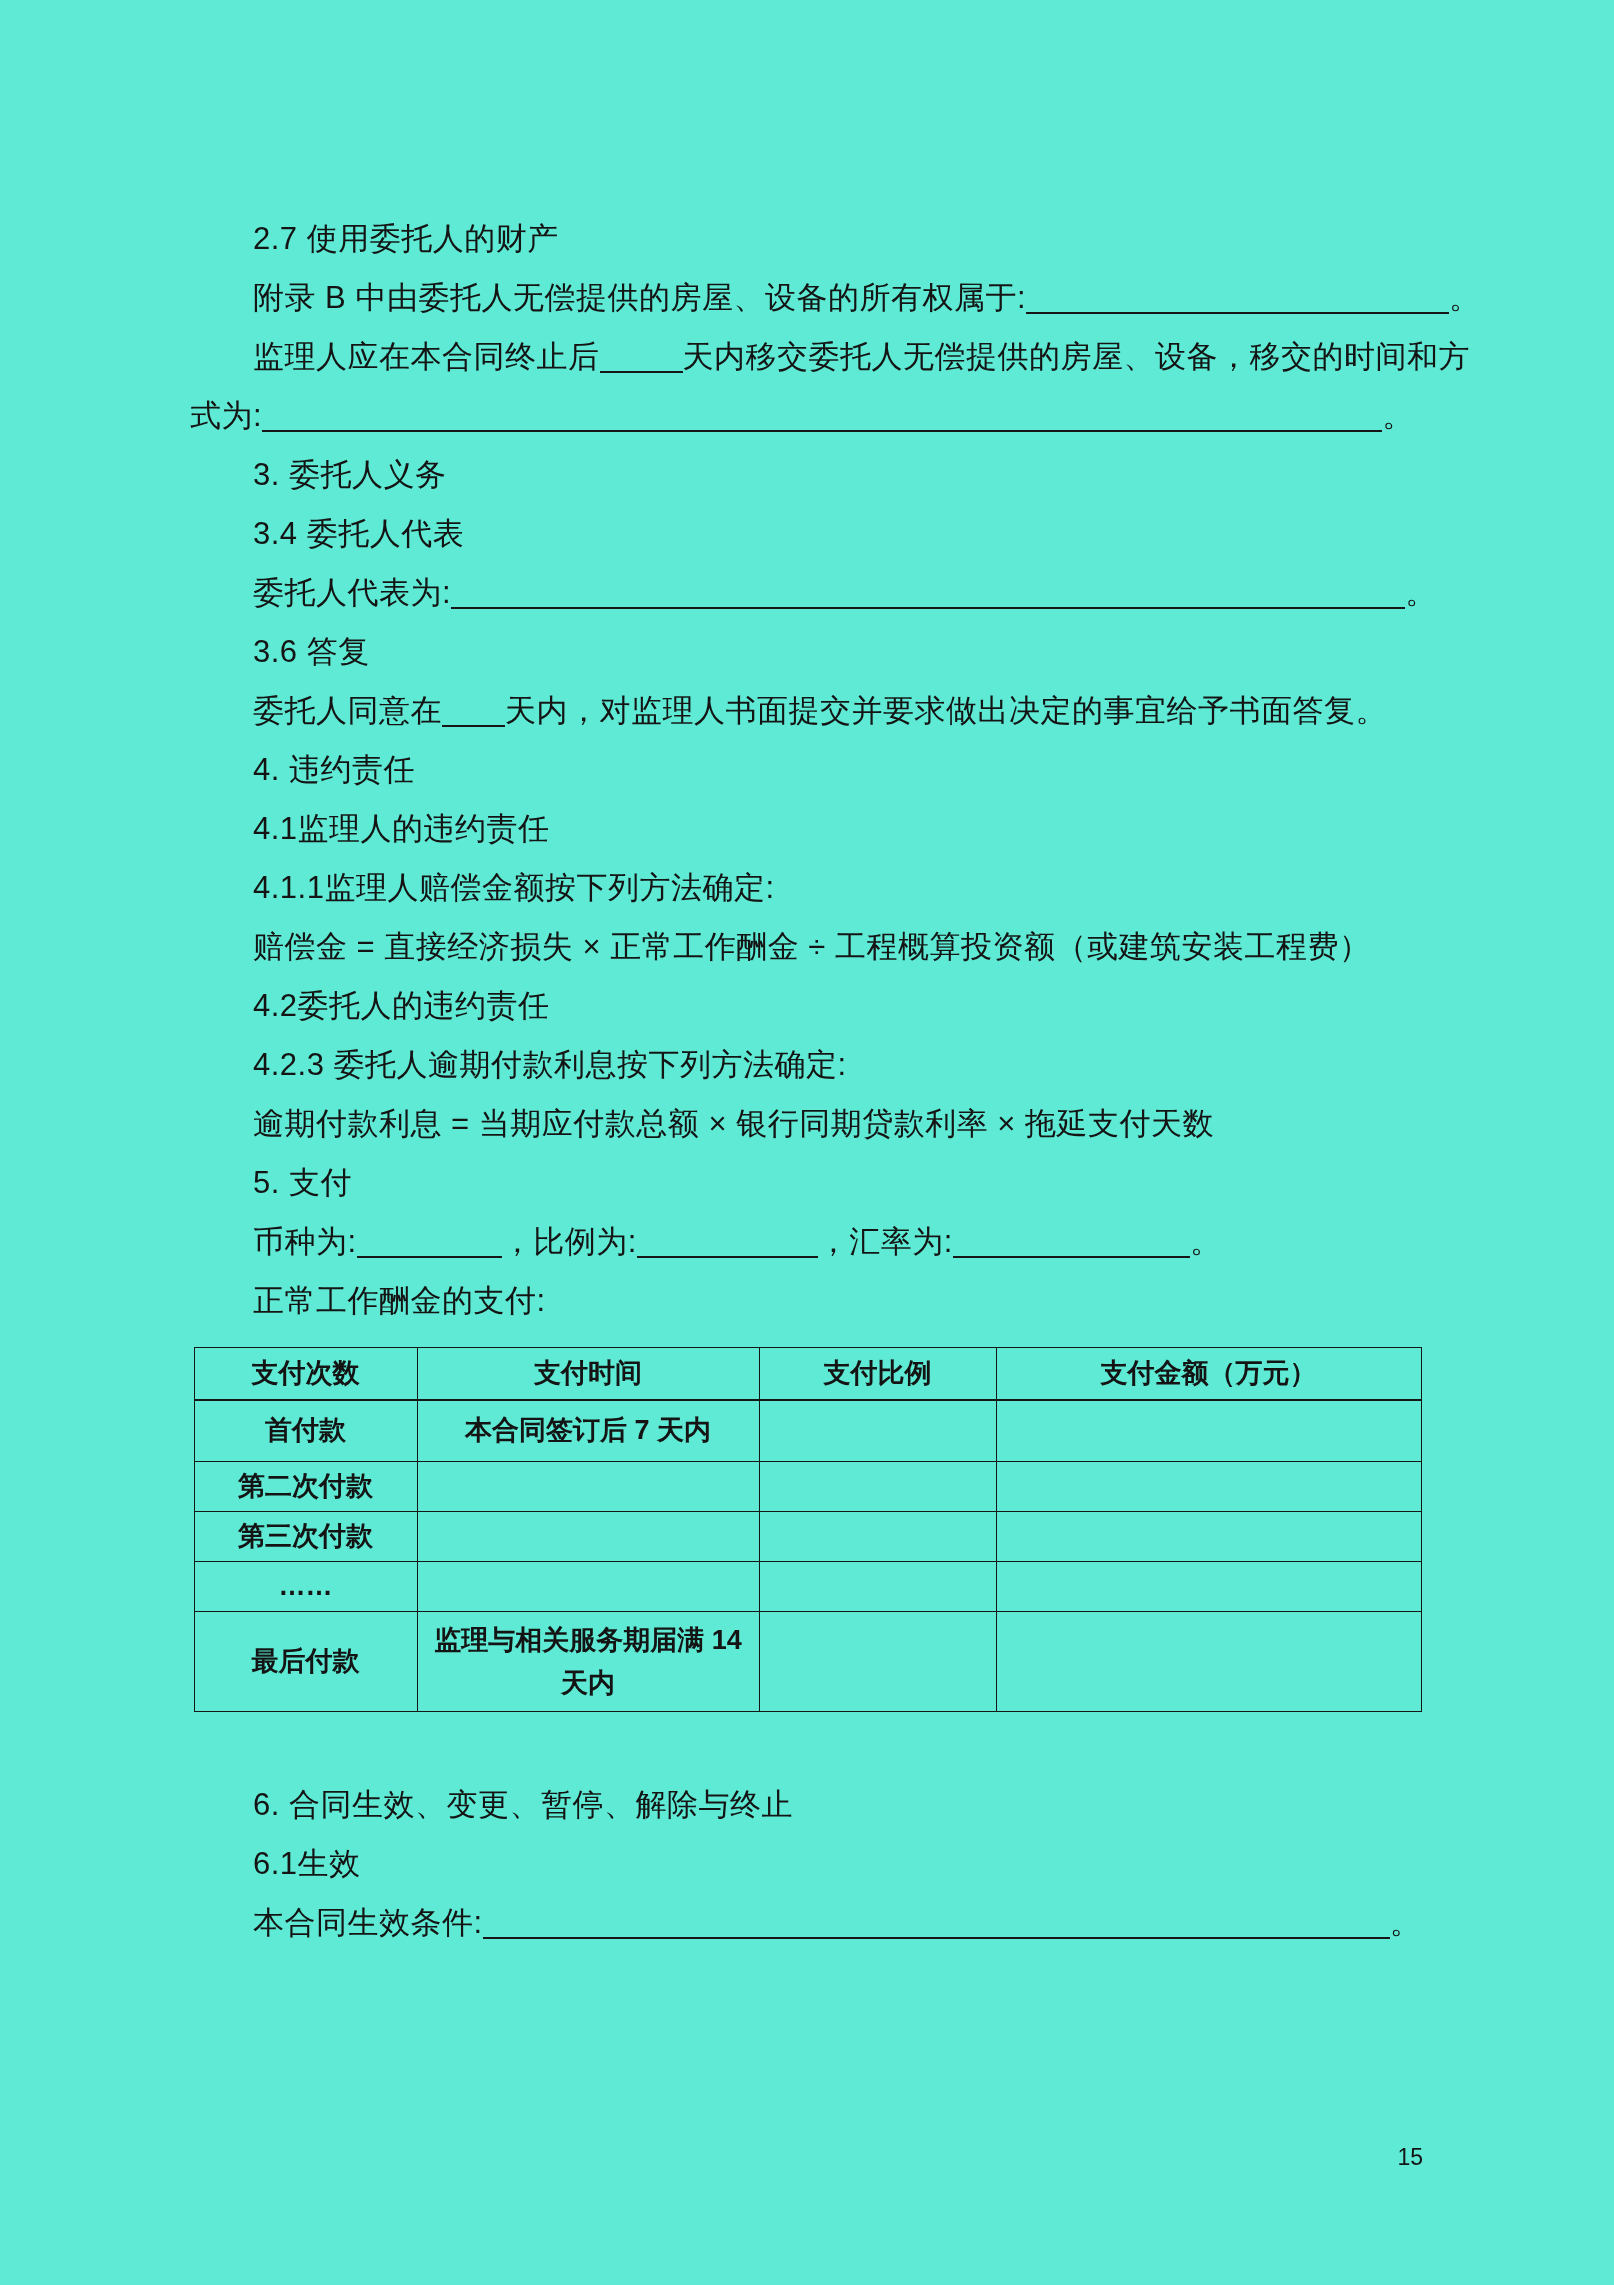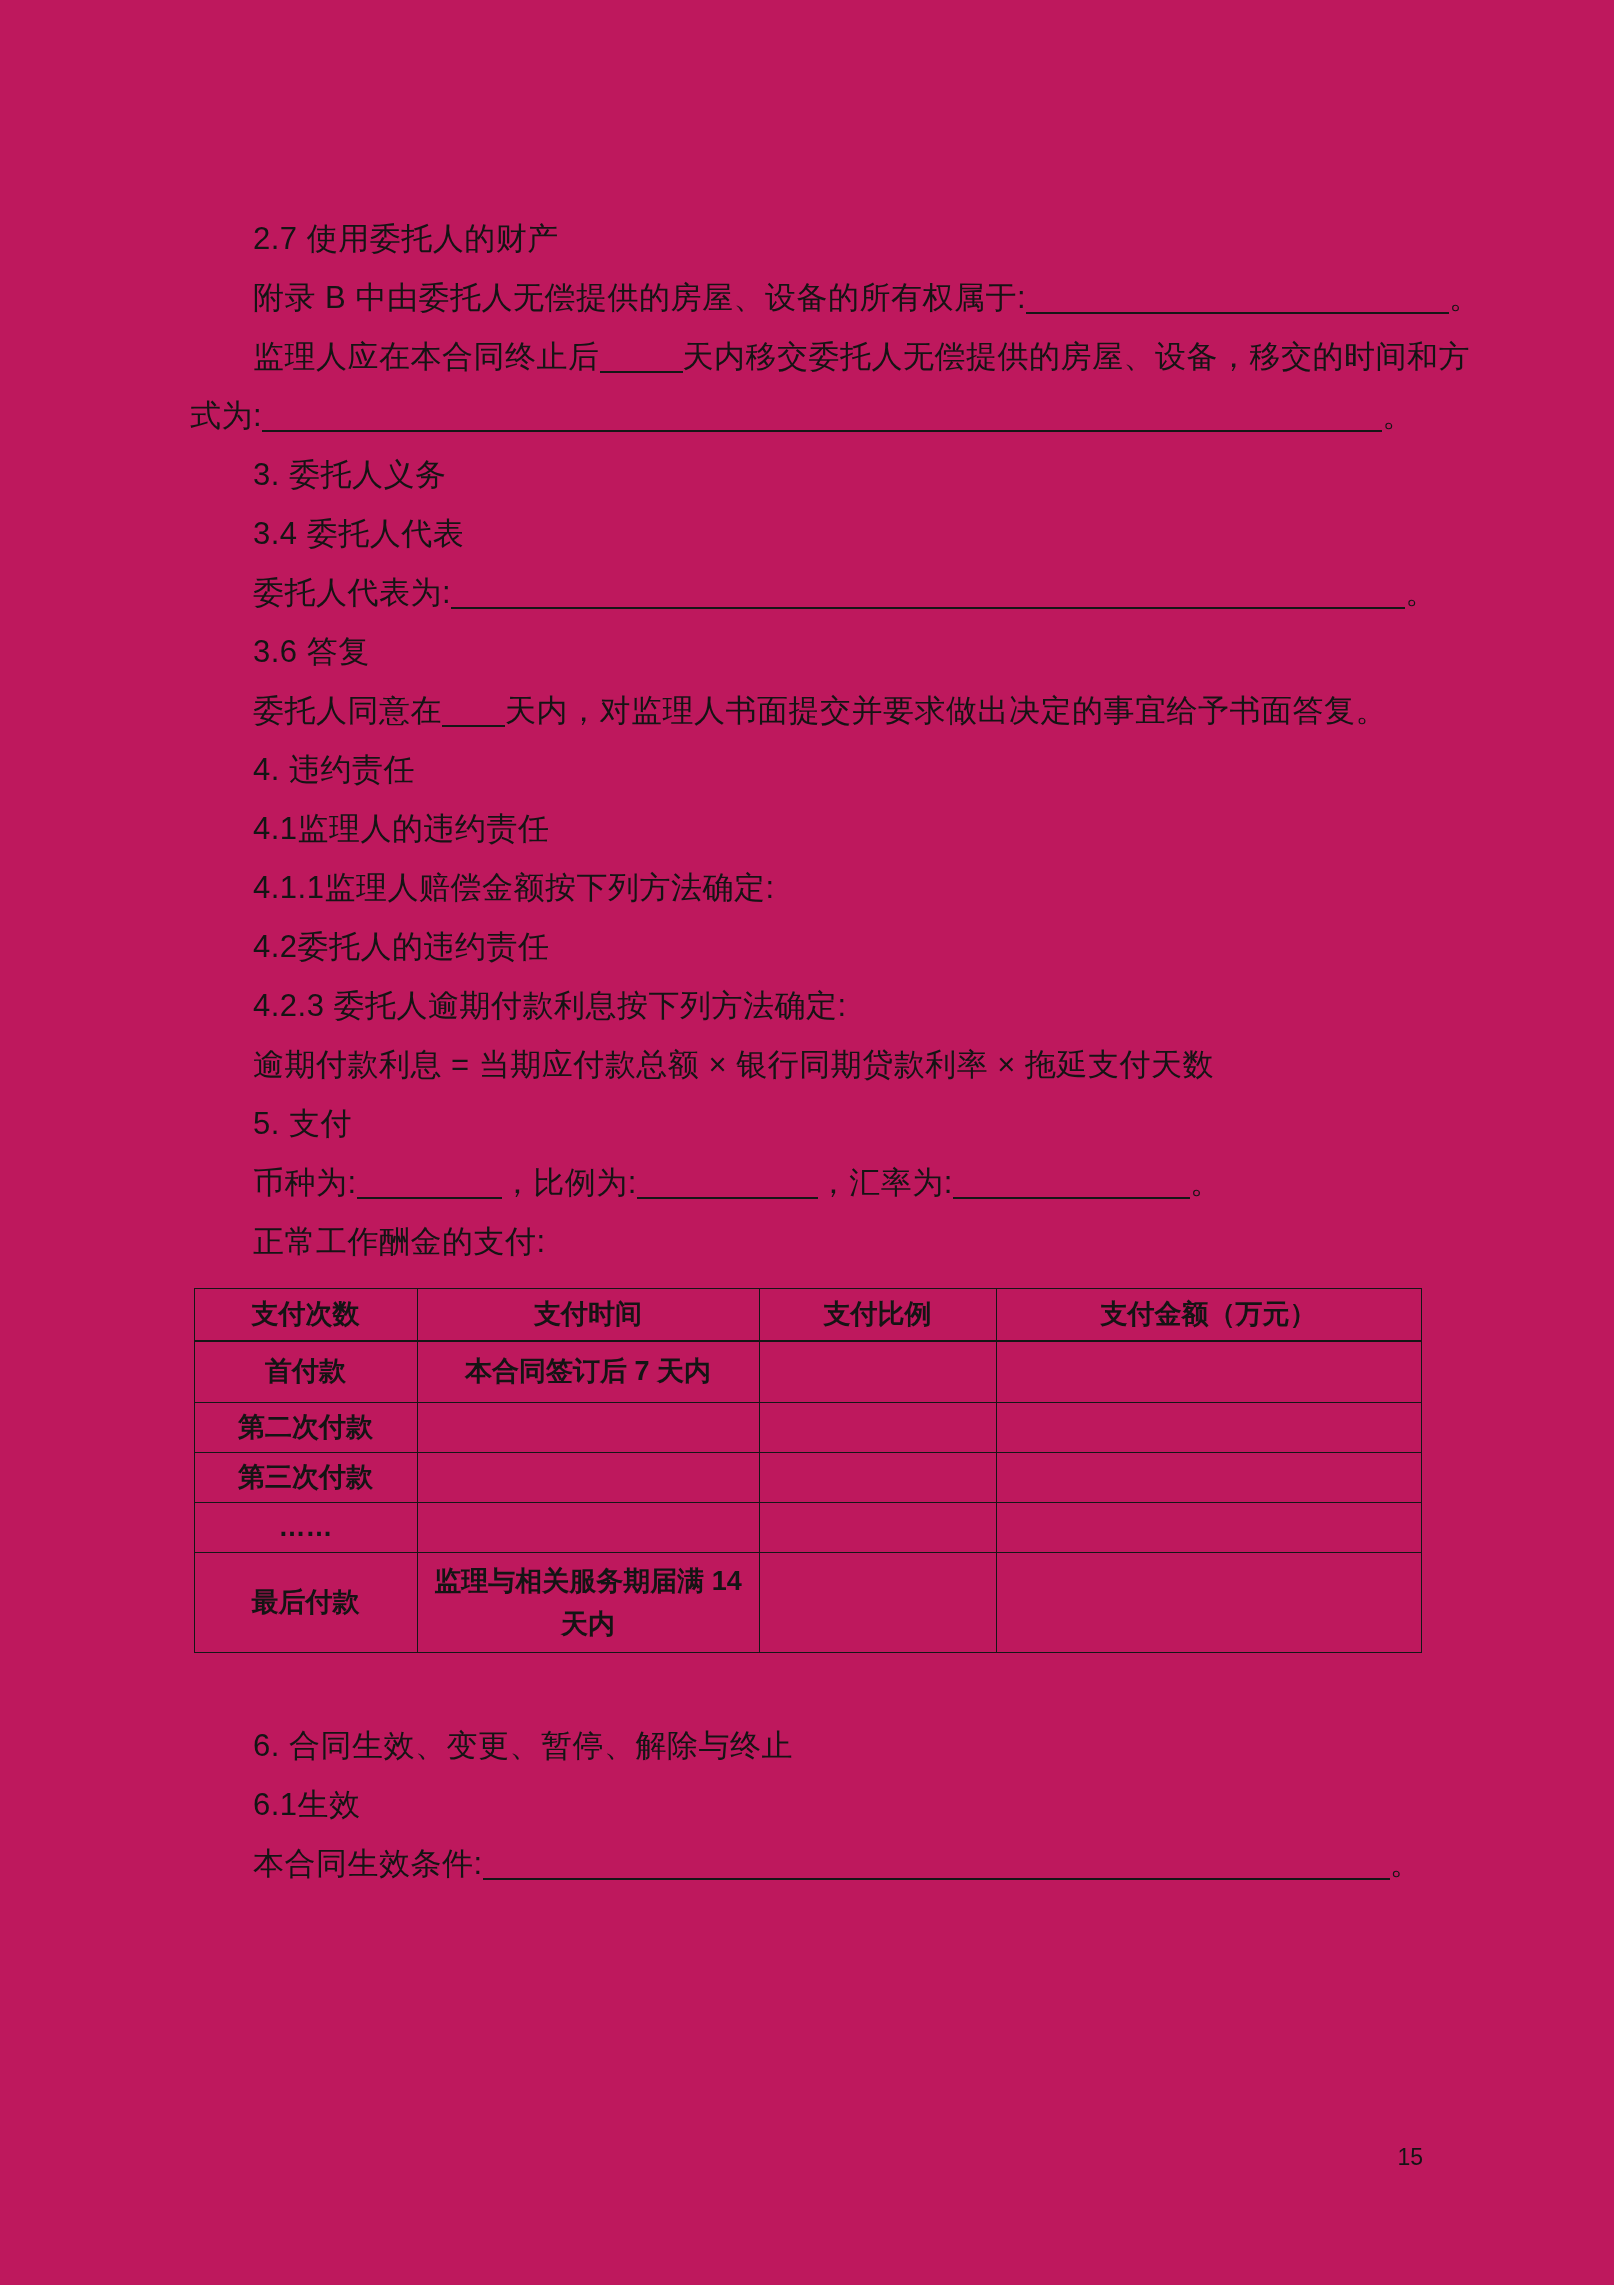--- a/index.html
+++ b/index.html
@@ -1,21 +1,21 @@
 <!DOCTYPE html>
 <html style="font-size:14.5px"><head>
 <meta charset="utf-8">
 <style>
   html,body{margin:0;padding:0;}
   body{
     width:1615px;height:2285px;position:relative;background:#ffffff;
     font-family:"Liberation Sans","DejaVu Sans",sans-serif;
     color:#141414;overflow:hidden;
   }
-  .page{position:absolute;inset:0;background:#be185d;}
+  .page{position:absolute;inset:0;background:#5eead4;}
   .content{position:absolute;left:190px;top:209px;width:1238px;}
   .line{
     height:59px;line-height:59px;font-size:31px;
     white-space:nowrap;letter-spacing:0.5px;
   }
   .line.indent{padding-left:63px;}
   .blank{
     display:inline-block;height:36px;
     border-bottom:2.7px solid #161616;
     vertical-align:-6.3px;
@@ -49,20 +49,21 @@
       <div class="line indent"><span>监理人应在本合同终止后</span><span class="blank" style="width: 83px;"></span><span>天内移交委托人无偿提供的房屋、设备，移交的时间和方</span></div>
       <div class="line"><span>式为:</span><span class="blank" style="width: 1120px;"></span><span>。</span></div>
       <div class="line indent"><span>3. 委托人义务</span></div>
       <div class="line indent"><span>3.4 委托人代表</span></div>
       <div class="line indent"><span>委托人代表为:</span><span class="blank" style="width: 954px;"></span><span>。</span></div>
       <div class="line indent"><span>3.6 答复</span></div>
       <div class="line indent"><span>委托人同意在</span><span class="blank" style="width: 63px;"></span><span>天内，对监理人书面提交并要求做出决定的事宜给予书面答复。</span></div>
       <div class="line indent"><span>4. 违约责任</span></div>
       <div class="line indent"><span>4.1监理人的违约责任</span></div>
       <div class="line indent"><span>4.1.1监理人赔偿金额按下列方法确定:</span></div>
+      <div class="line indent"><span>赔偿金 = 直接经济损失 × 正常工作酬金 ÷ 工程概算投资额（或建筑安装工程费）</span></div>
       <div class="line indent"><span>4.2委托人的违约责任</span></div>
       <div class="line indent"><span>4.2.3 委托人逾期付款利息按下列方法确定:</span></div>
       <div class="line indent"><span>逾期付款利息 = 当期应付款总额 × 银行同期贷款利率 × 拖延支付天数</span></div>
       <div class="line indent"><span>5. 支付</span></div>
       <div class="line indent"><span>币种为:</span><span class="blank" style="width: 145px;"></span><span>，比例为:</span><span class="blank" style="width: 181px;"></span><span>，汇率为:</span><span class="blank" style="width: 237px;"></span><span>。</span></div>
       <div class="line indent"><span>正常工作酬金的支付:</span></div>
       <table class="paytable">
         <colgroup>
           <col style="width: 223px;">
           <col style="width: 342px;">

